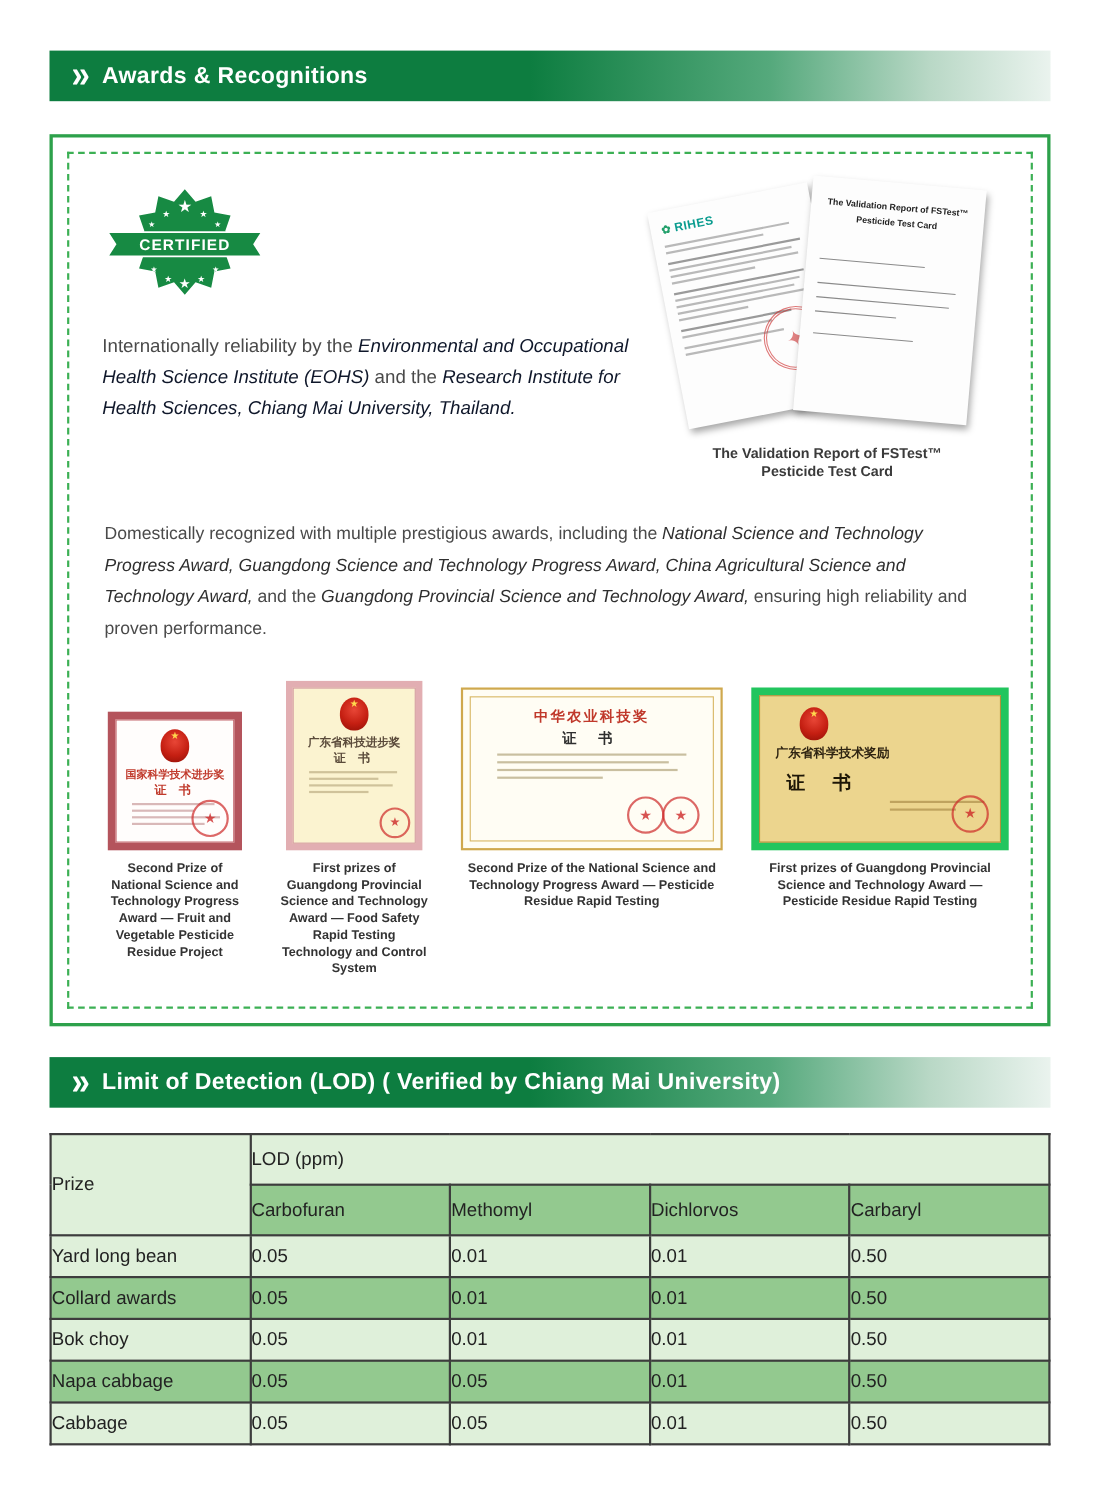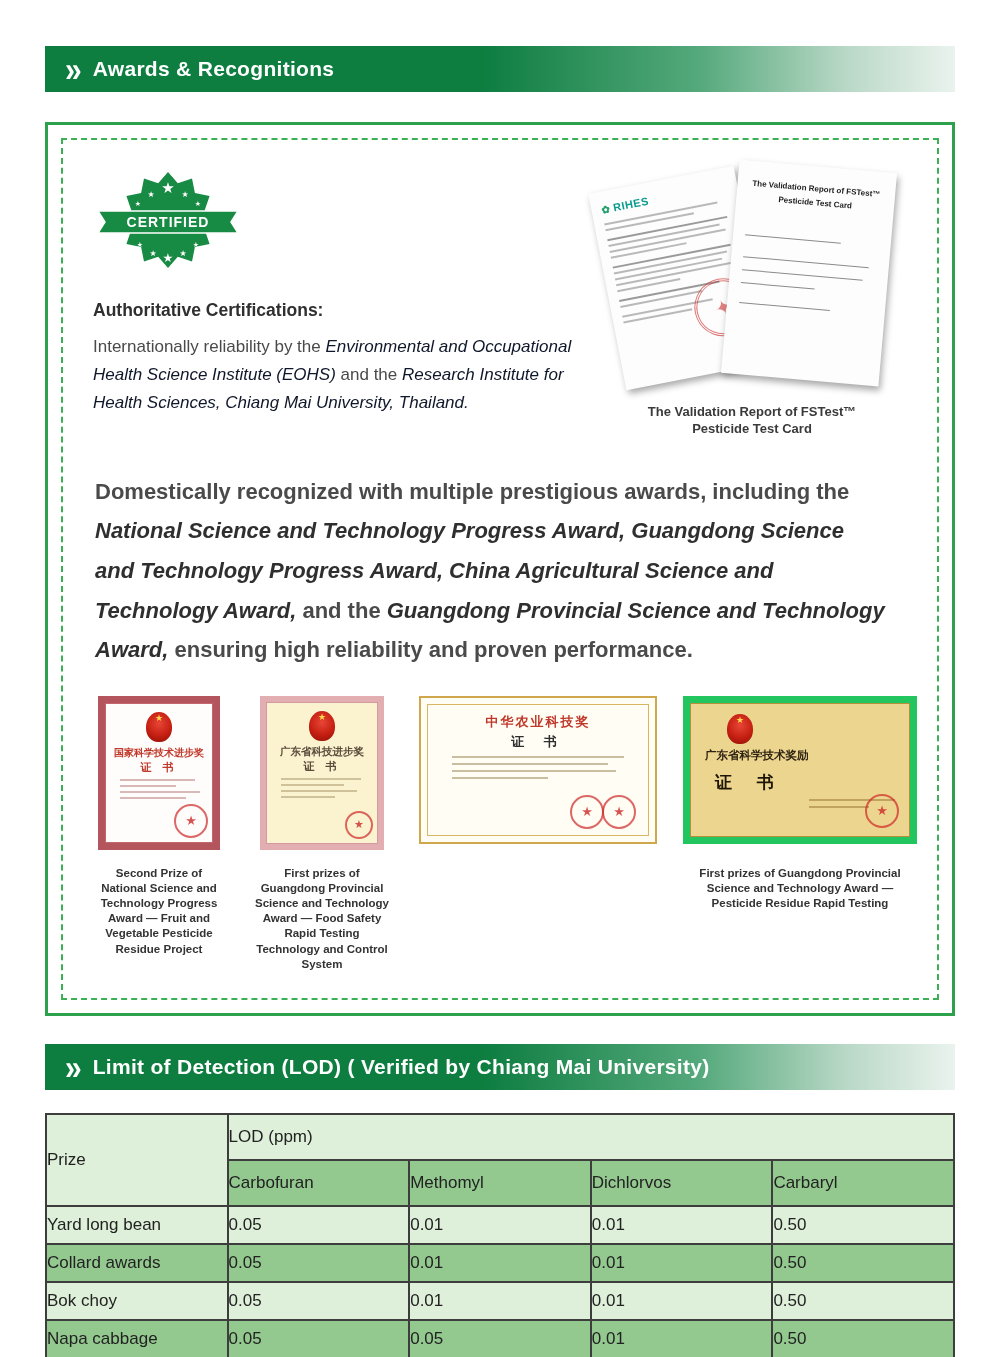--- a/index.html
+++ b/index.html
@@ -55,49 +55,49 @@
   .stamp {
     position: absolute; right: 8px; bottom: 34px; width: 58px; height: 58px;
     border: 3px double rgba(205,45,45,0.75); border-radius: 50%;
     display: flex; align-items: center; justify-content: center;
     color: rgba(205,45,45,0.7); font-size: 20px; transform: rotate(-12deg); opacity: 0.85;
   }
   .docs-caption { text-align: center; font-size: 13px; font-weight: 600; color: #3a3a3a; line-height: 1.3; margin-top: 8px; }
 
   
   .domestic-para {
-    margin: 34px 20px 26px 2px; font-size: 22px; line-height: 1.8; color: #4a4a4a; max-width: 830px; font-weight: bold;
+    margin: 34px 20px 26px 2px; font-size: 16px; line-height: 1.8; color: #4a4a4a; max-width: 830px;
   }
   .domestic-para .it { font-style: italic; color: #2f2f2f; }
 
   
   .award-strip { display: flex; gap: 26px; margin-top: 6px; }
   .award-col { display: flex; flex-direction: column; align-items: center; }
-  .award-col .img-slot { height: 160px; display: flex; align-items: flex-start; }
+  .award-col .img-slot { height: 160px; display: flex; align-items: flex-end; }
   .award-caption { font-size: 11.5px; font-weight: 600; color: #333; text-align: center; line-height: 1.32; margin-top: 10px; }
   .col-1 { flex: 0 0 132px; } .col-2 { flex: 0 0 142px; } .col-3 { flex: 1; } .col-4 { flex: 1; }
 
   .cert-card { position: relative; overflow: hidden; }
   .cert-title-cn { text-align: center; font-weight: 700; }
   .cert-sub-cn { text-align: center; font-weight: 700; }
   .cline { height: 2px; margin: 4px 8px; }
   .emblem {
     width: 26px; height: 30px; margin: 0 auto 4px auto;
     background: radial-gradient(circle at 50% 38%, #e84636 0%, #c51f12 55%, #8f0f06 100%);
     border-radius: 50% 50% 46% 46%; position: relative;
   }
   .emblem::after { content: "★"; position: absolute; top: 1px; left: 50%; transform: translateX(-50%); font-size: 9px; color: #ffd84d; }
   .seal {
     position: absolute; width: 34px; height: 34px; border: 2px solid rgba(205,40,40,0.7);
     border-radius: 50%; display: flex; align-items: center; justify-content: center;
     color: rgba(205,40,40,0.8); font-size: 13px;
   }
 
   
-  .cert-card.c1 { width: 122px; height: 154px; background: #b4545c; padding: 7px; }
+  .cert-card.c1 { width: 122px; height: 126px; background: #b4545c; padding: 7px; }
   .c1 .inner { background: #fffdfc; border: 1px solid #c4666d; height: 100%; padding: 8px 6px; position: relative; }
   .c1 .cert-title-cn { color: #c0392b; font-size: 10px; margin-top: 2px; }
   .c1 .cert-sub-cn { color: #c0392b; font-size: 11px; letter-spacing: 4px; }
   .c1 .cline { background: #d9b8b8; }
   .c1 .seal { right: 4px; bottom: 4px; }
 
   
   .cert-card.c2 { width: 124px; height: 154px; background: #e2aeb2; padding: 6px; }
   .c2 .inner { background: #fbf3d0; border: 1px solid #d49aa0; height: 100%; padding: 8px 6px; position: relative; }
   .c2 .cert-title-cn { color: #5a4a3a; font-size: 10.5px; margin-top: 2px; }
@@ -169,21 +169,20 @@
                 <text x="35" y="86" text-anchor="middle" font-size="8" fill="#ffffff">★</text>
                 <text x="65" y="86" text-anchor="middle" font-size="8" fill="#ffffff">★</text>
                 <text x="22" y="77" text-anchor="middle" font-size="7" fill="#ffffff">★</text>
                 <text x="78" y="77" text-anchor="middle" font-size="7" fill="#ffffff">★</text>
                 <polygon fill="#178a43" stroke="#ffffff" stroke-width="1.5" points="-20,41 120,41 113,52 120,63 -20,63 -13,52"></polygon>
                 <text x="50" y="57" text-anchor="middle" font-size="14" font-weight="bold" letter-spacing="1" fill="#ffffff" font-family="Liberation Sans, sans-serif">CERTIFIED</text>
               </g>
             </svg>
           </div>
 
-          <div class="cert-heading">Authoritative Certifications:</div>
           <p class="cert-body"><span>Internationally reliability by the </span><span class="it">Environmental and Occupational Health Science Institute (EOHS)</span><span> and the </span><span class="it">Research Institute for Health Sciences, Chiang Mai University, Thailand.</span></p>
         </div>
 
         <div class="cert-right">
           <div class="docs-stage">
             <div class="paper paper-left">
               <div class="rihes-logo"><span class="leaf icon">✿</span><span>RIHES</span></div>
               <div class="tline" style="width:90%"></div>
                 <div class="tline" style="width:70%"></div>
               <div class="tline dark" style="width:95%; margin-top:8px"></div>
@@ -268,20 +267,21 @@
                 <div class="cert-sub-cn">证  书</div>
                 <div class="cline" style="width:86%"></div>
                   <div class="cline" style="width:78%"></div>
                 <div class="cline" style="width:82%"></div>
                   <div class="cline" style="width:48%"></div>
                 <div class="seal second">★</div>
                 <div class="seal">★</div>
               </div>
             </div>
           </div>
+          <div class="award-caption">Second Prize of the National Science and Technology Progress Award — Pesticide Residue Rapid Testing</div>
         </div>
 
         <div class="award-col col-4">
           <div class="img-slot">
             <div class="cert-card c4">
               <div class="inner">
                 <div class="emblem"></div>
                 <div class="cert-title-cn">广东省科学技术奖励</div>
                 <div class="cert-sub-cn">证  书</div>
                 <div class="cline"></div>

